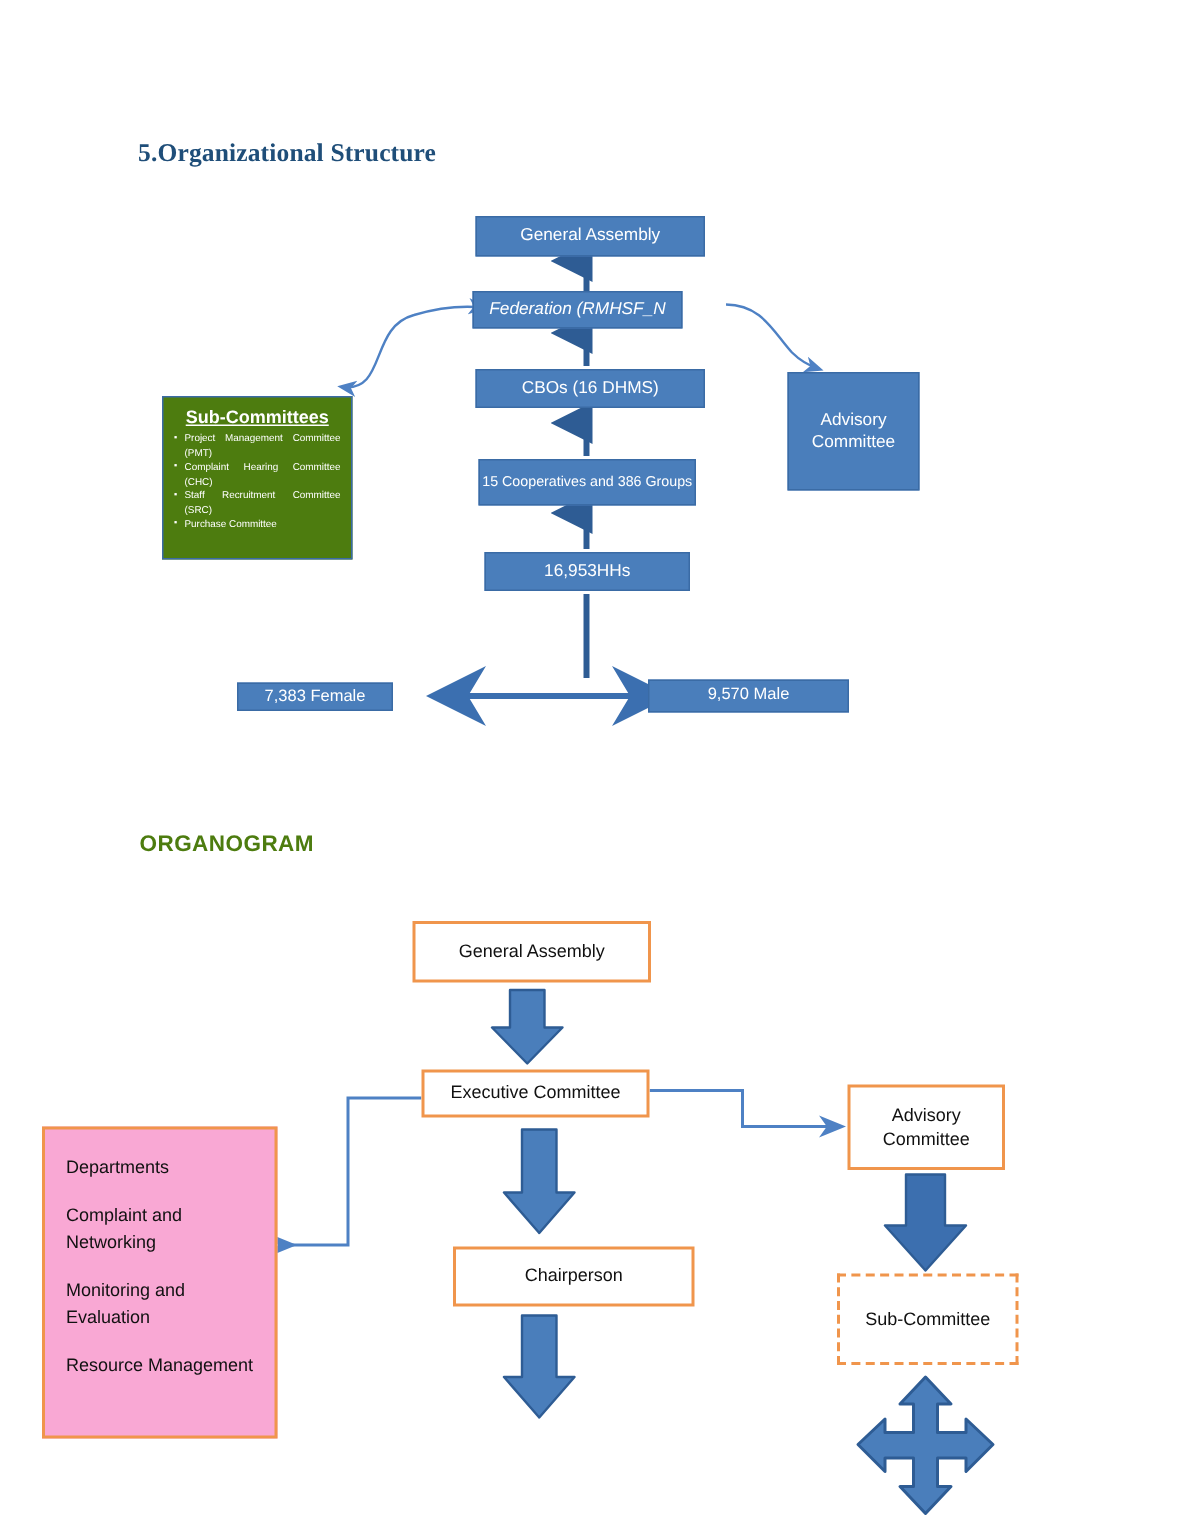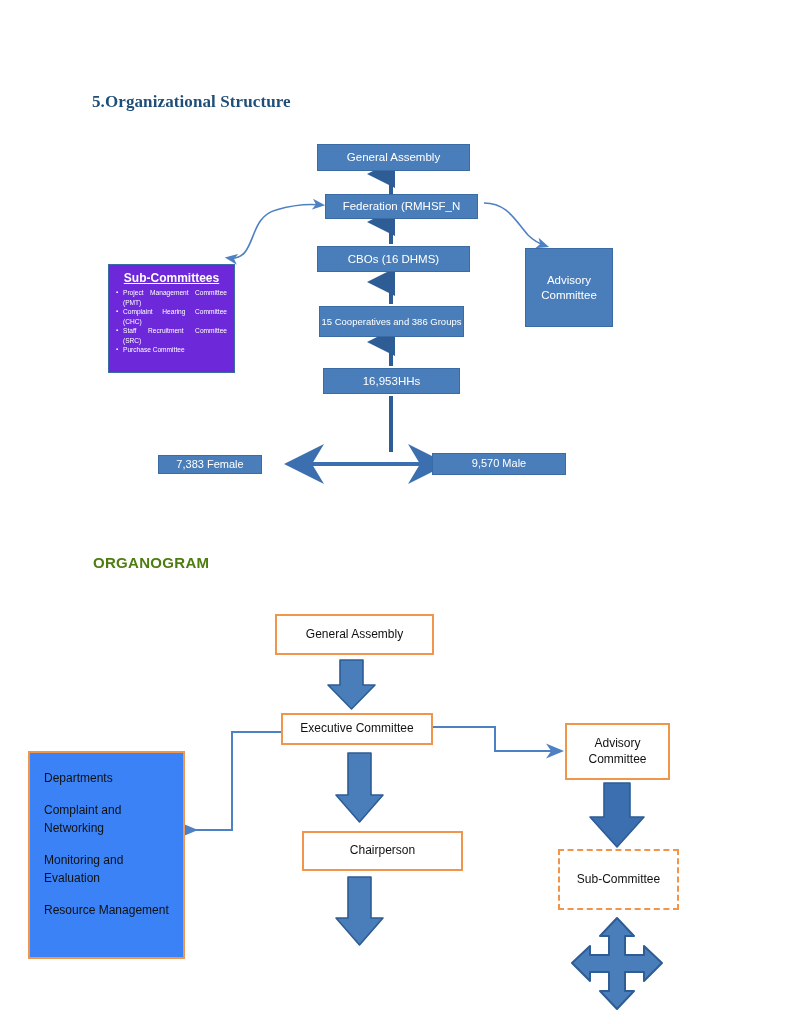--- a/index.html
+++ b/index.html
@@ -51,21 +51,21 @@
     align-items: center;
     justify-content: center;
     text-align: center;
     line-height: 1.25;
     box-sizing: border-box;
   }
   .bluebox.small { font-size: 9.5px; }
 
   #subcommittees-box {
     position: absolute;
-    background: #6d28d9;
+    background: #4d7c0f;
     border: 1px solid #3A6BA5;
     box-sizing: border-box;
     color: #ffffff;
     padding: 6px 7px 6px 7px;
   }
   #subcommittees-box .sc-title {
     text-align: center;
     font-size: 12px;
     font-weight: bold;
     text-decoration: underline;
@@ -107,21 +107,21 @@
     font-size: 12px;
     display: flex;
     align-items: center;
     justify-content: center;
     text-align: center;
     line-height: 1.3;
   }
   .obox.dashed { border-style: dashed; border-width: 2px; }
   #departments-box {
     position: absolute;
-    background: #3b82f6;
+    background: #f9a8d4;
     border: 2.5px solid #F0954C;
     box-sizing: border-box;
     padding: 16px 14px;
     color: #111111;
     font-size: 12px;
     line-height: 1.55;
   }
   #departments-box .dept-line { margin-bottom: 13px; }
   #departments-box .dept-line:last-child { margin-bottom: 0; }
 </style>
@@ -187,21 +187,21 @@
       <path d="M348,877 L371,877 L371,918 L383,918 L359.5,945 L336,918 L348,918 Z" fill="#4A7EBB" stroke="#2E5C94" stroke-width="1.6" stroke-linejoin="round"></path>
 
       <path d="M604,783 L630,783 L630,817 L644,817 L617,847 L590,817 L604,817 Z" fill="#3C6FAF" stroke="#2E5C94" stroke-width="1.6" stroke-linejoin="round"></path>
 
       <path d="M617,918 L634,936 L625,936 L625,955 L644,955 L644,946 L662,963 L644,981 L644,972 L625,972 L625,991 L634,991 L617,1009 L600,991 L609,991 L609,972 L590,972 L590,981 L572,963 L590,946 L590,955 L609,955 L609,936 L600,936 Z" fill="#4A7EBB" stroke="#2E5C94" stroke-width="2" stroke-linejoin="round"></path>
     </g>
   </svg>
 
   <div class="bluebox" style="left:317px; top:144px; width:153px; height:27px;">General Assembly</div>
 
-  <div class="bluebox" style="left:325px; top:194px; width:153px; height:25px;">Federation (RMHSF_N</div>
+  <div class="bluebox" style="left:315px; top:194px; width:140px; height:25px;font-style:italic;">Federation (RMHSF_N</div>
 
   <div class="bluebox" style="left:317px; top:246px; width:153px; height:26px;">CBOs (16  DHMS)</div>
 
   <div class="bluebox small" style="left:319px; top:306px; width:145px; height:31px;">15 Cooperatives  and 386 Groups</div>
 
   <div class="bluebox" style="left:323px; top:368px; width:137px; height:26px;">16,953HHs</div>
 
   <div class="bluebox" style="left:158px; top:455px; width:104px; height:19px; font-size:11px;">7,383 Female</div>
 
   <div class="bluebox" style="left:432px; top:453px; width:134px; height:22px; font-size:11px;">9,570  Male</div>

